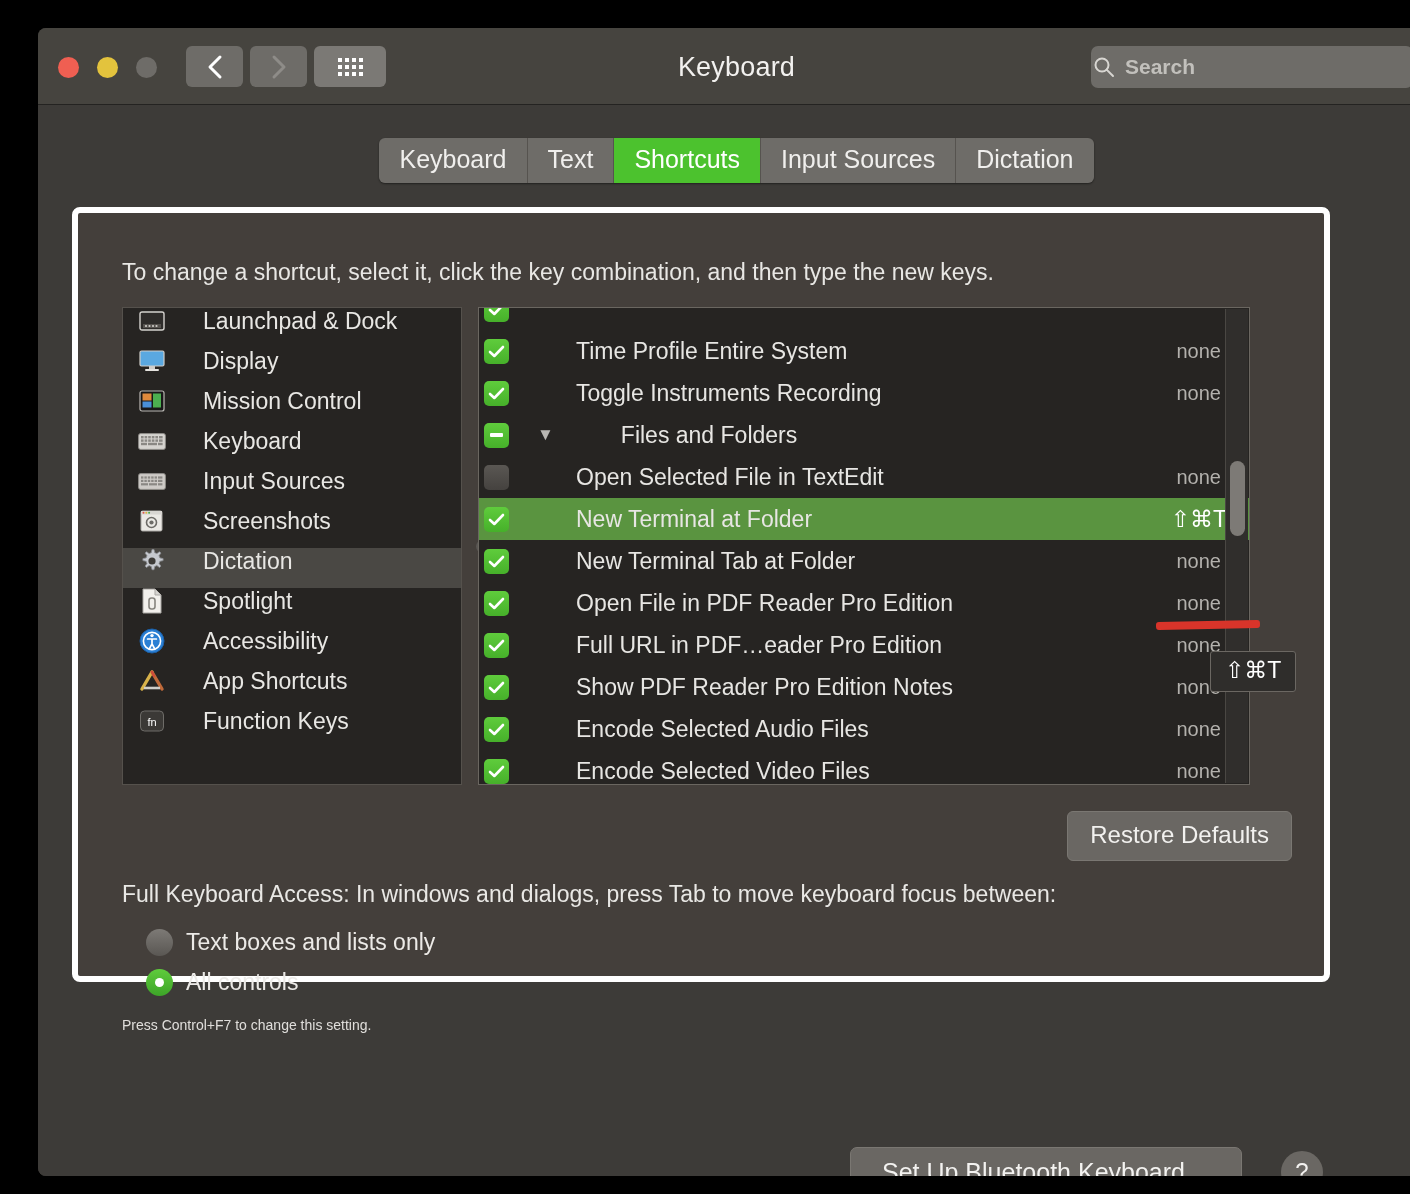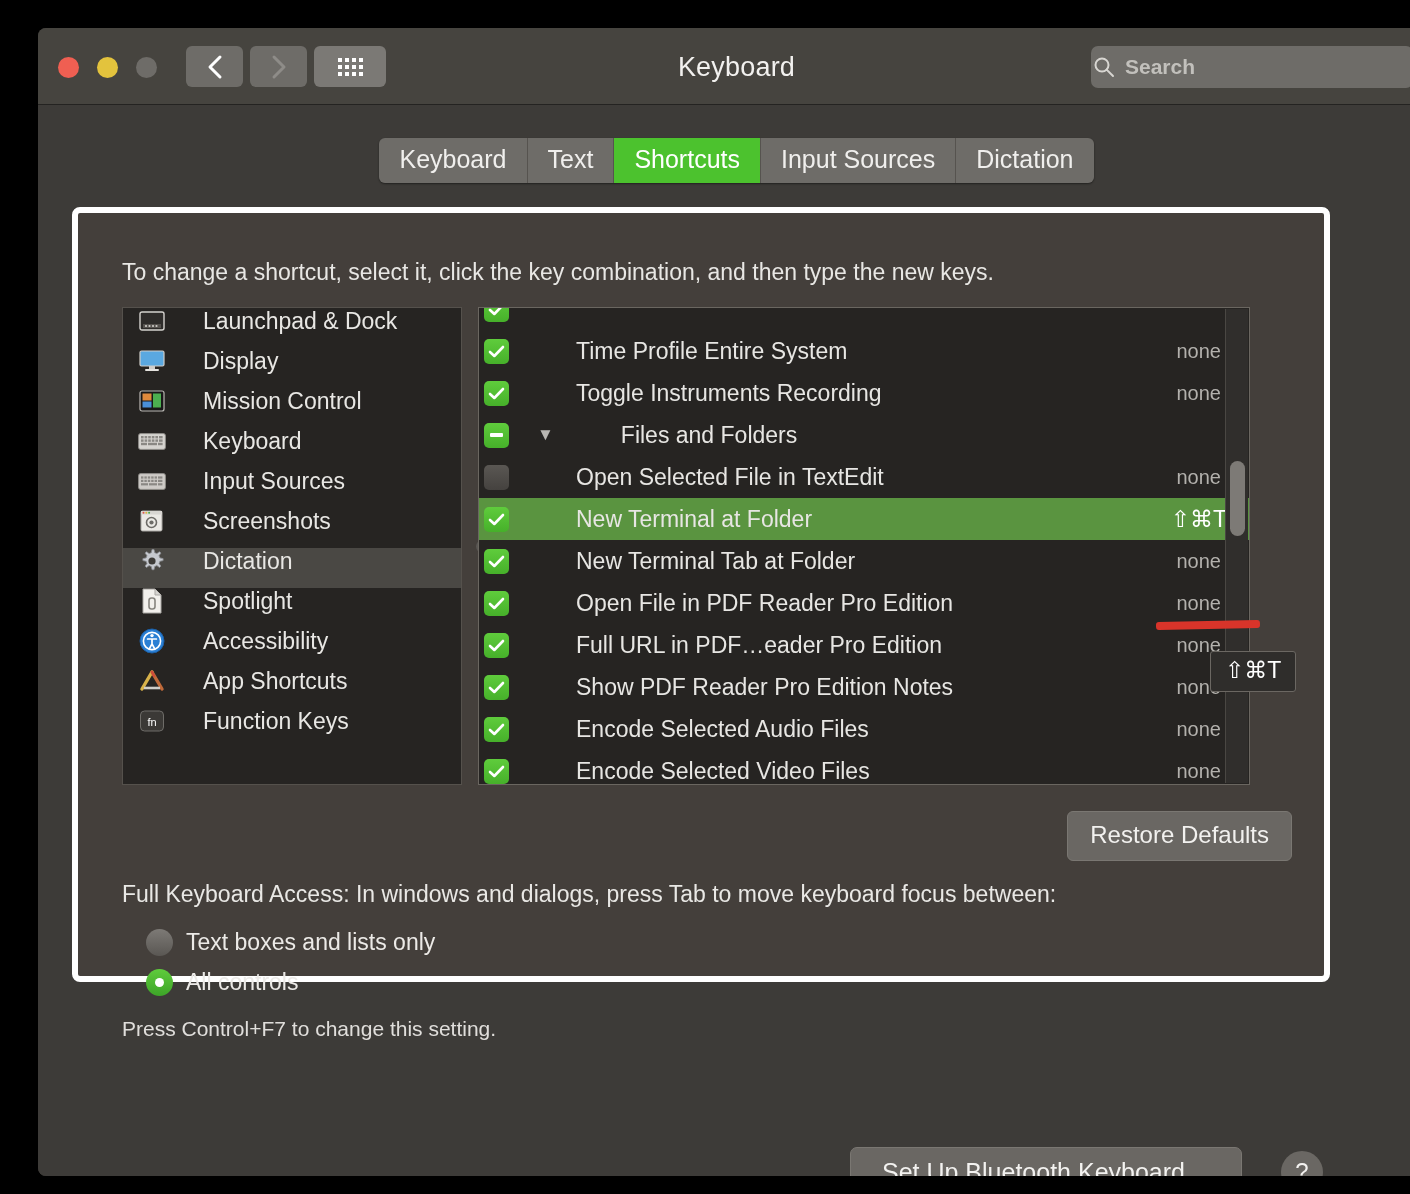--- a/index.html
+++ b/index.html
@@ -384,21 +384,21 @@
     width: 9px; height: 9px;
     border-radius: 50%;
     background: #ffffff;
     display: block;
   }
   .fka-note {
     position: absolute;
     left: 44px;
     top: 804px;
     color: #e0dedb;
-    font-size: 21px;
+    font-size: 14px;
   }
 
   
   .bluetooth-btn {
     position: absolute;
     left: 812px;
     top: 1042px;
     width: 392px;
     background: #6a6763;
     border: 1px solid #7a7772;

